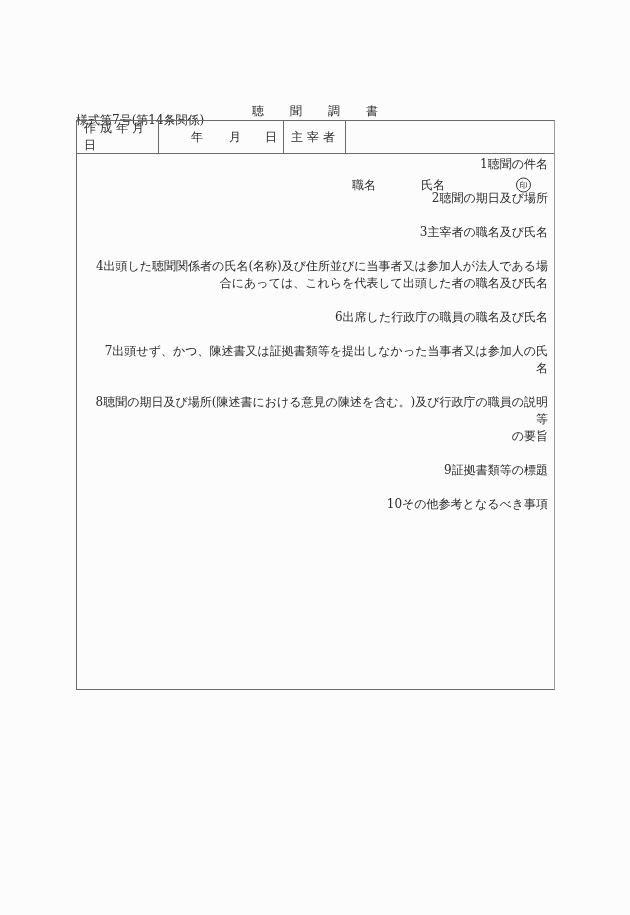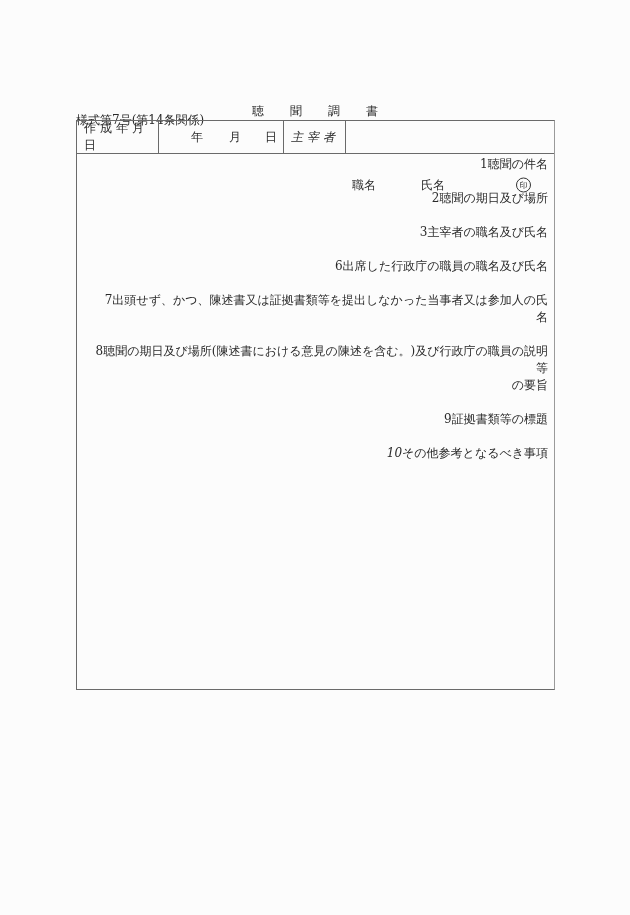--- a/index.html
+++ b/index.html
@@ -76,21 +76,20 @@
     .cell-date span {
       position: absolute;
       top: 50%;
       transform: translateY(-50%);
     }
     .cell-label-presider {
       width: 62px;
       border-right: 1.5px solid #6a6a6a;
       padding-left: 7px;
       letter-spacing: 4px;
-      font-style: italic;
     }
     .cell-presider {
       flex: 1;
       position: relative;
     }
     .cell-presider span {
       position: absolute;
       top: 50%;
       transform: translateY(-50%);
       margin-top: 48px;
@@ -119,21 +118,20 @@
       margin-bottom: 17px;
       position: relative;
       text-align: right;
     }
     .item .num {
       display: inline-block;
       width: 20px;
     }
     .item .num.wide {
       width: 26px;
-      font-style: italic;
     }
     .item .cont {
       display: block;
       padding-left: 4px;
     }
   </style>
 </head>
 <body>
 
 <div class="form-number">様式第7号(第14条関係)</div>
@@ -165,20 +163,24 @@
     <div class="item">
       <span class="num">1</span><span>聴聞の件名</span>
     </div>
     <div class="item">
       <span class="num">2</span><span>聴聞の期日及び場所</span>
     </div>
     <div class="item">
       <span class="num">3</span><span>主宰者の職名及び氏名</span>
     </div>
     <div class="item">
+      <span class="num">4</span><span>出頭した聴聞関係者の氏名(名称)及び住所並びに当事者又は参加人が法人である場</span>
+      <span class="cont">合にあっては、これらを代表して出頭した者の職名及び氏名</span>
+    </div>
+    <div class="item">
       <span class="num">6</span><span>出席した行政庁の職員の職名及び氏名</span>
     </div>
     <div class="item">
       <span class="num">7</span><span>出頭せず、かつ、陳述書又は証拠書類等を提出しなかった当事者又は参加人の氏名</span>
     </div>
     <div class="item">
       <span class="num">8</span><span>聴聞の期日及び場所(陳述書における意見の陳述を含む。)及び行政庁の職員の説明等</span>
       <span class="cont">の要旨</span>
     </div>
     <div class="item">

